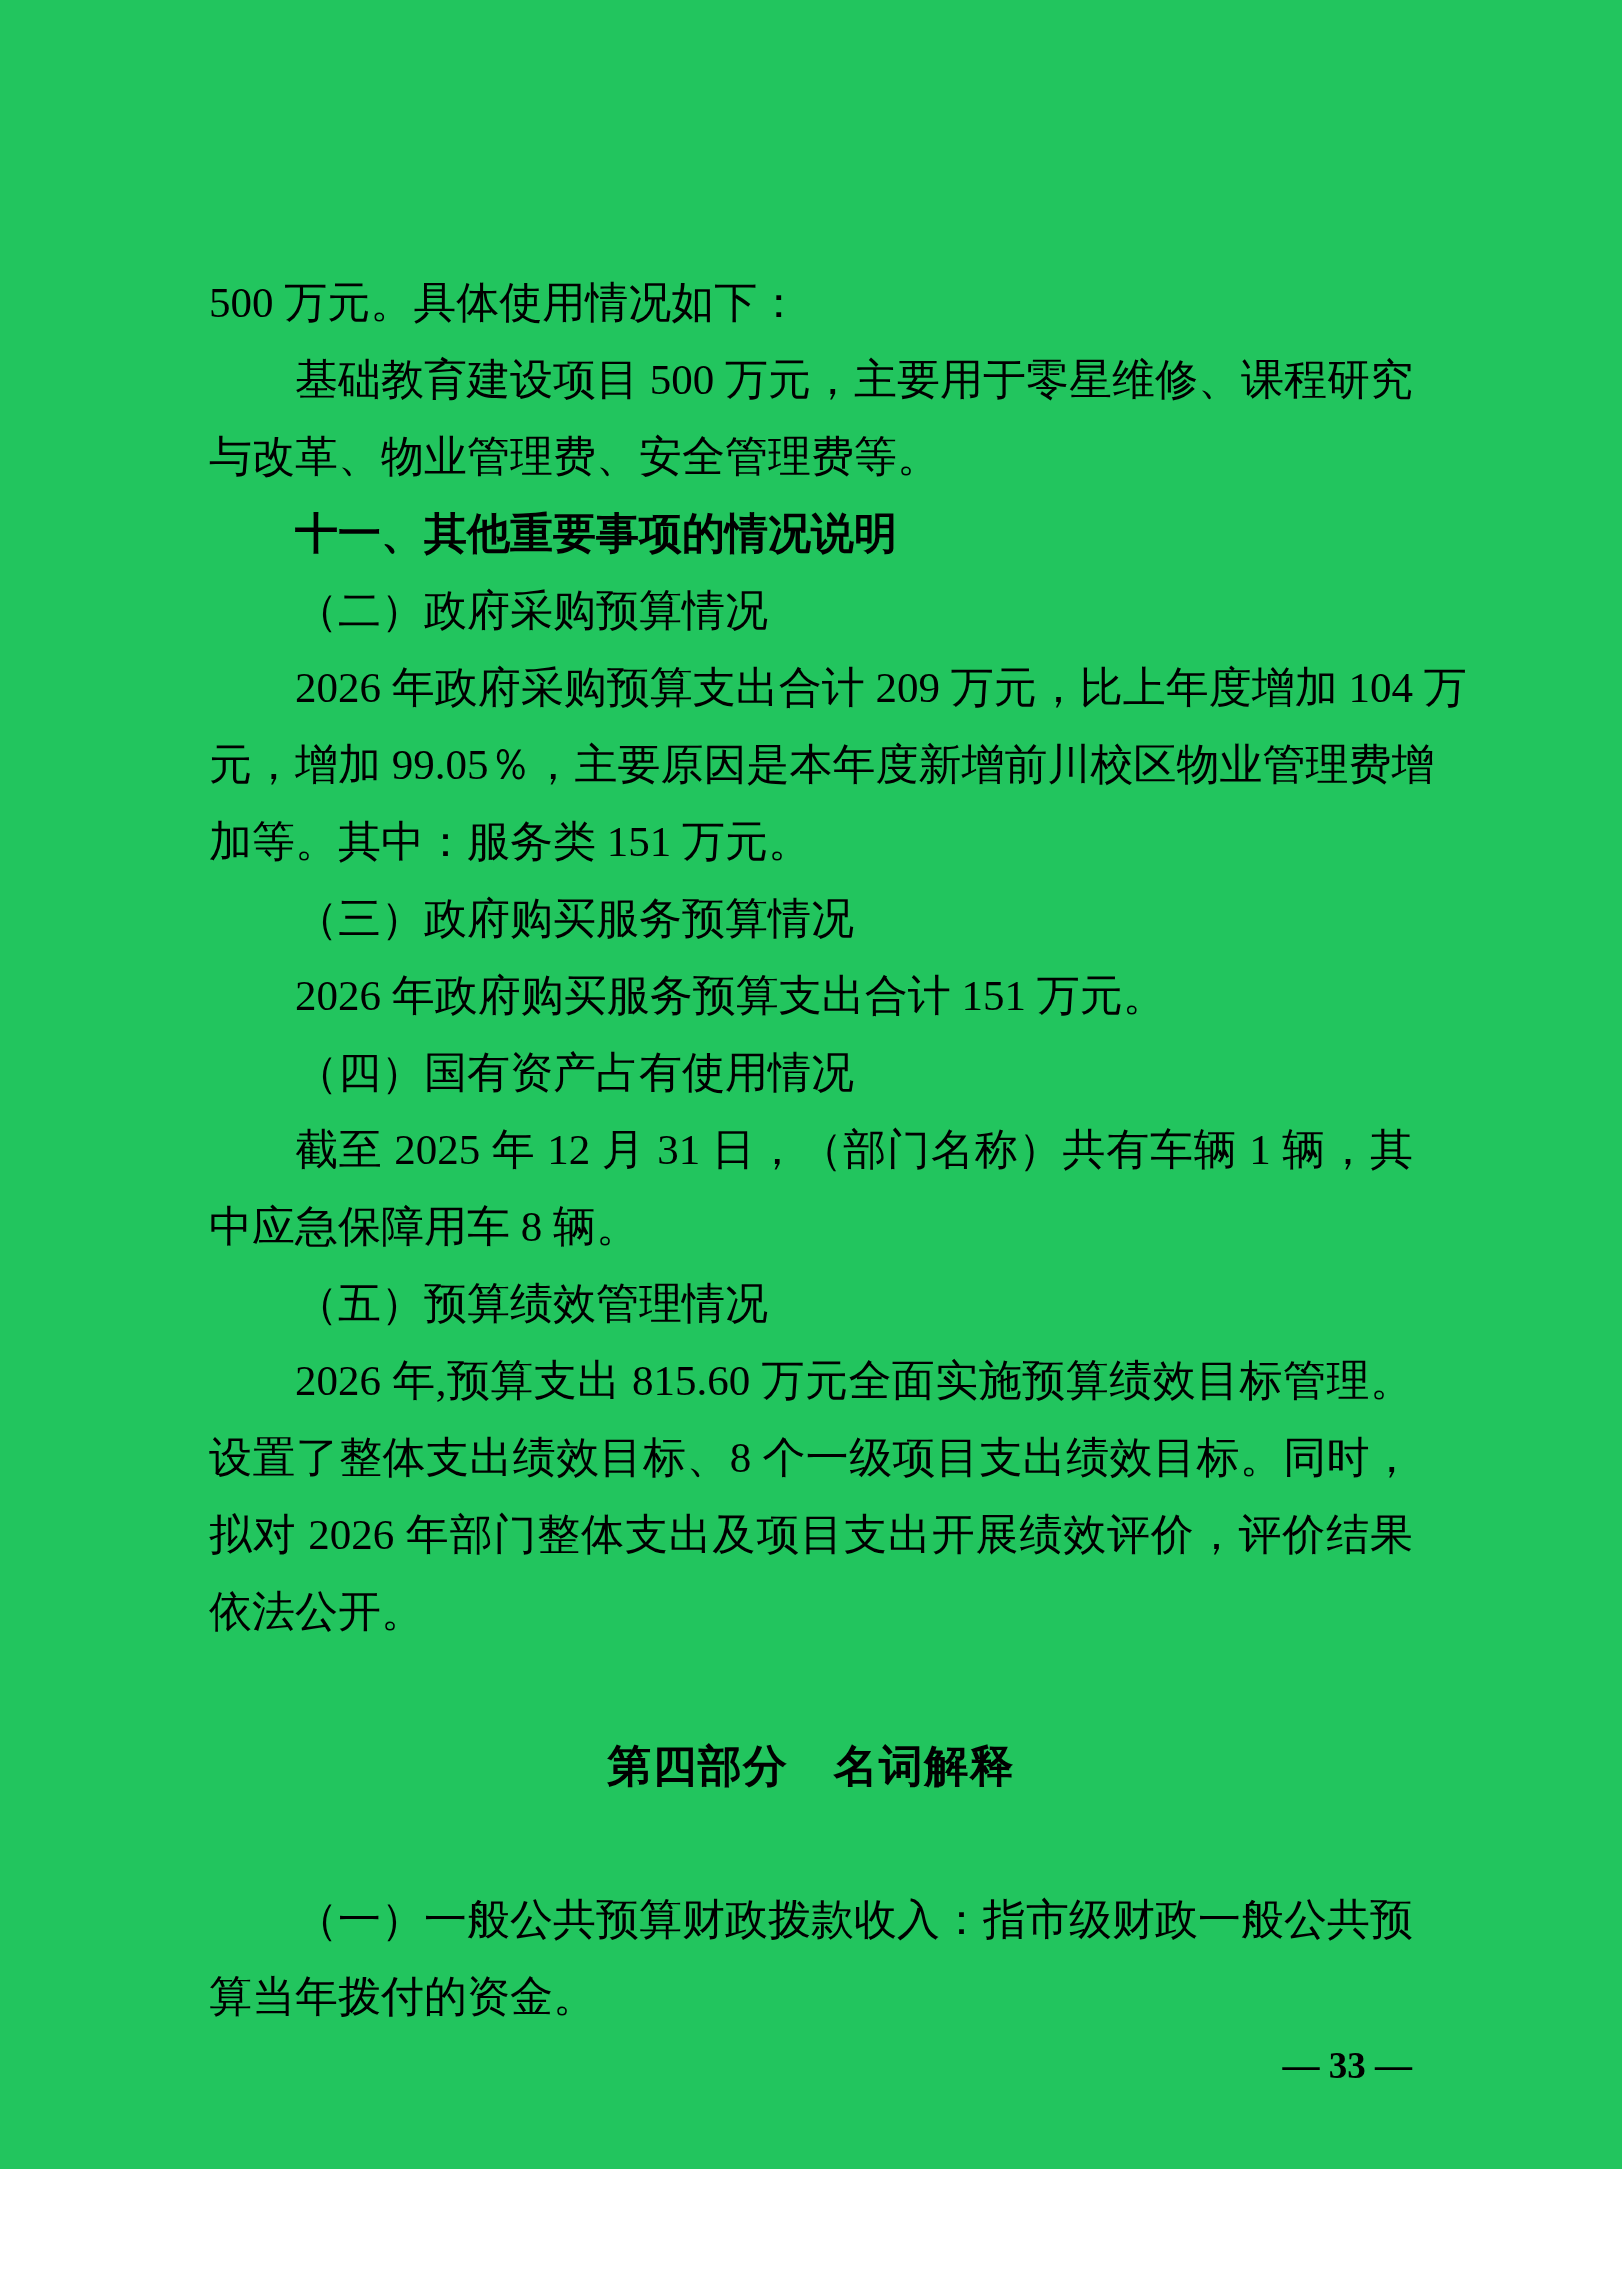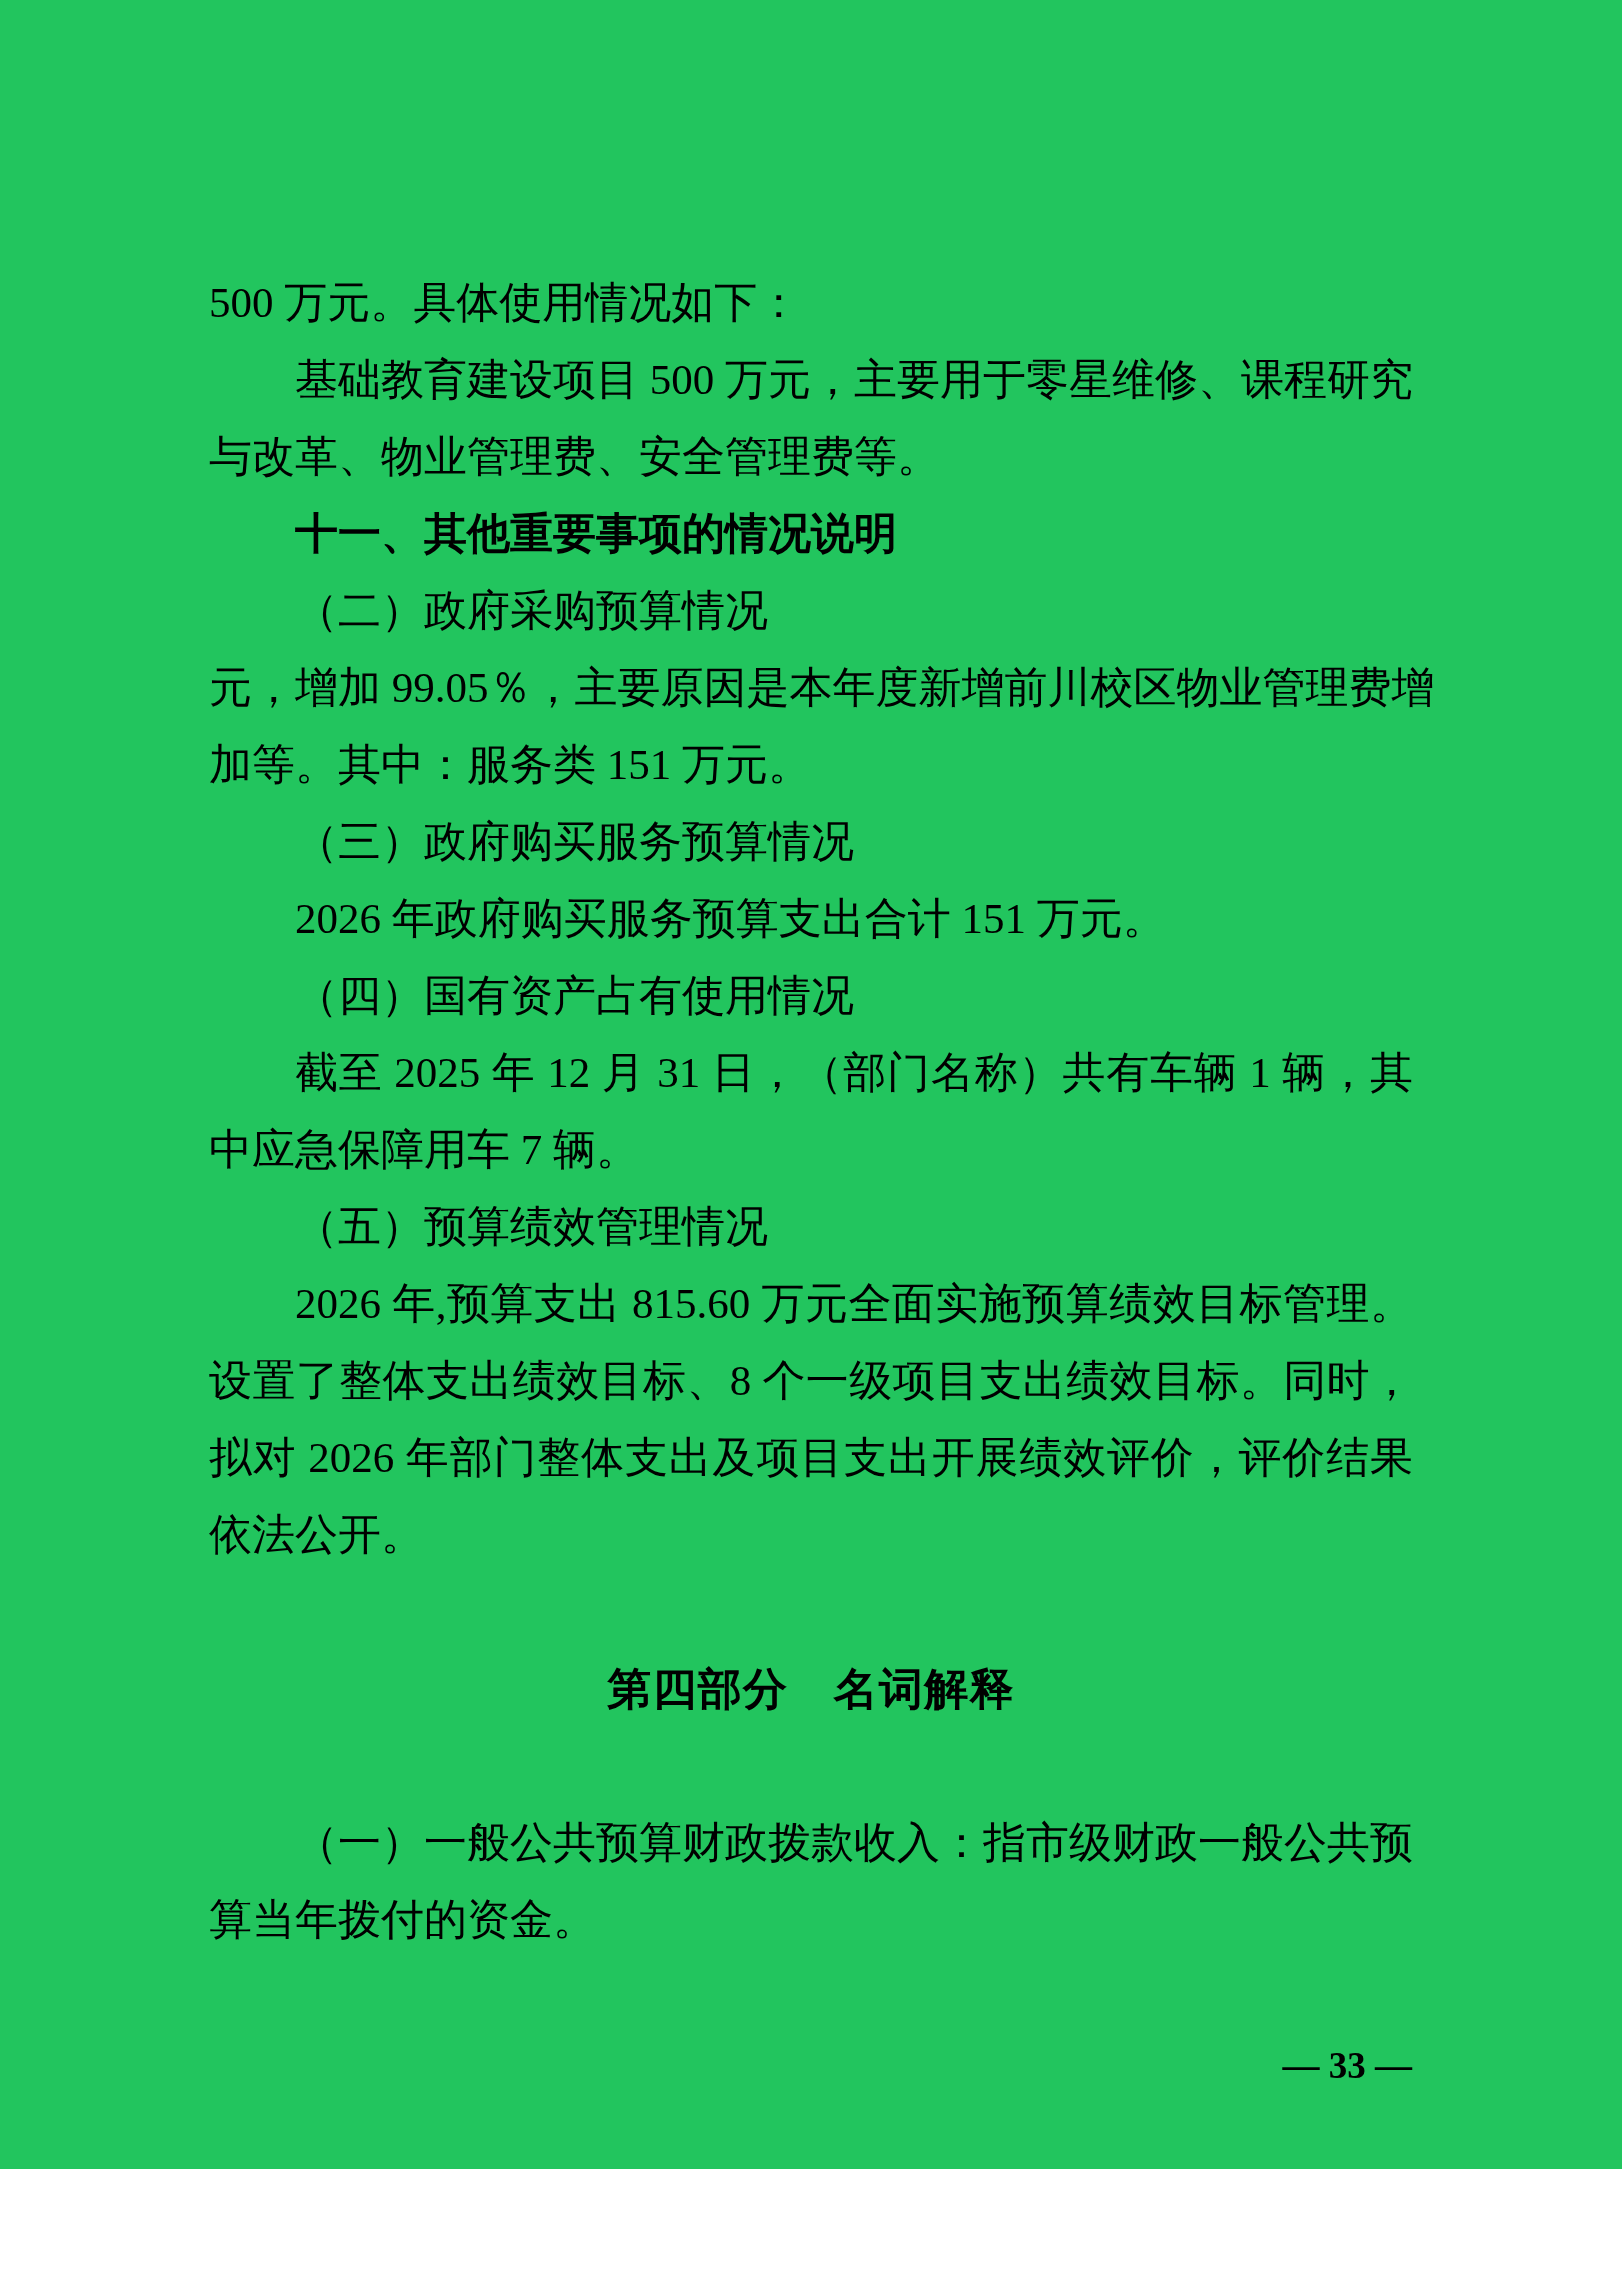--- a/index.html
+++ b/index.html
@@ -69,27 +69,28 @@
 <body>
 
 <div class="page">
   <div class="content">
 
     <div class="line">500 万元。具体使用情况如下：</div>
     <div class="line indent j">基础教育建设项目 500 万元，主要用于零星维修、课程研究</div>
     <div class="line">与改革、物业管理费、安全管理费等。</div>
     <div class="line indent bold-heading">十一、其他重要事项的情况说明</div>
     <div class="line indent">（二）政府采购预算情况</div>
+    <div class="line indent j">2026 年政府采购预算支出合计 209 万元，比上年度增加 104 万</div>
     <div class="line j">元，增加 99.05％，主要原因是本年度新增前川校区物业管理费增</div>
     <div class="line">加等。其中：服务类 151 万元。</div>
     <div class="line indent">（三）政府购买服务预算情况</div>
     <div class="line indent">2026 年政府购买服务预算支出合计 151 万元。</div>
     <div class="line indent">（四）国有资产占有使用情况</div>
     <div class="line indent j">截至 2025 年 12 月 31 日，（部门名称）共有车辆 1 辆，其</div>
-    <div class="line">中应急保障用车 7 辆。</div>
+    <div class="line">中应急保障用车 8 辆。</div>
     <div class="line indent">（五）预算绩效管理情况</div>
     <div class="line indent j">2026 年,预算支出 815.60 万元全面实施预算绩效目标管理。</div>
     <div class="line j">设置了整体支出绩效目标、8 个一级项目支出绩效目标。同时，</div>
     <div class="line j">拟对 2026 年部门整体支出及项目支出开展绩效评价，评价结果</div>
     <div class="line">依法公开。</div>
 
     <div class="part-heading">第四部分　名词解释</div>
 
     <div class="line indent j">（一）一般公共预算财政拨款收入：指市级财政一般公共预</div>
     <div class="line">算当年拨付的资金。</div>

